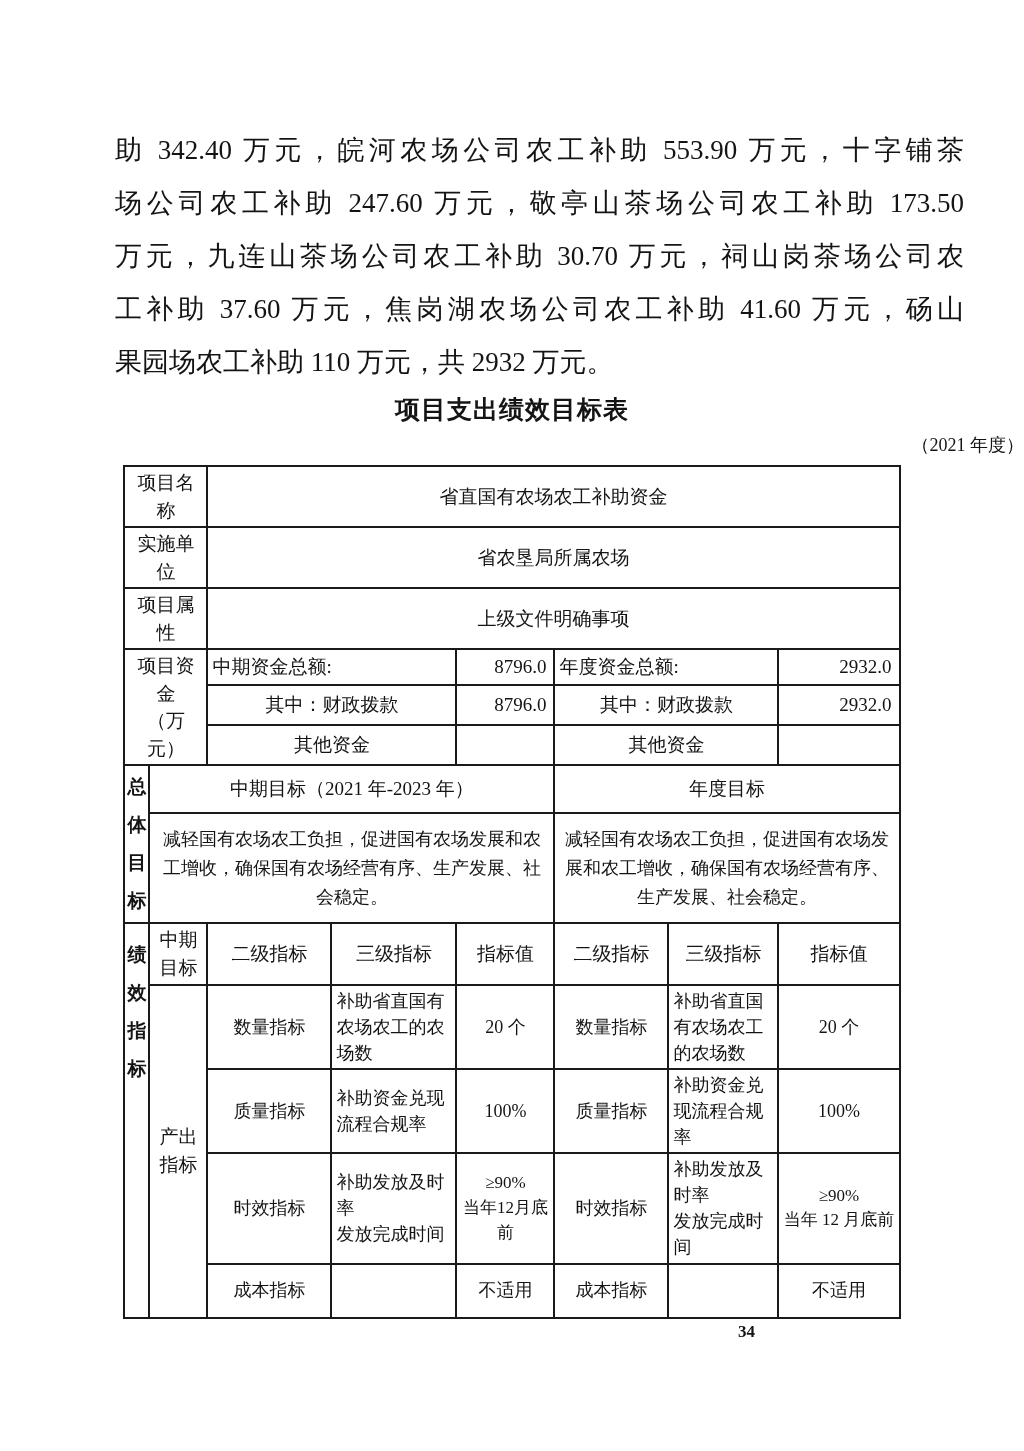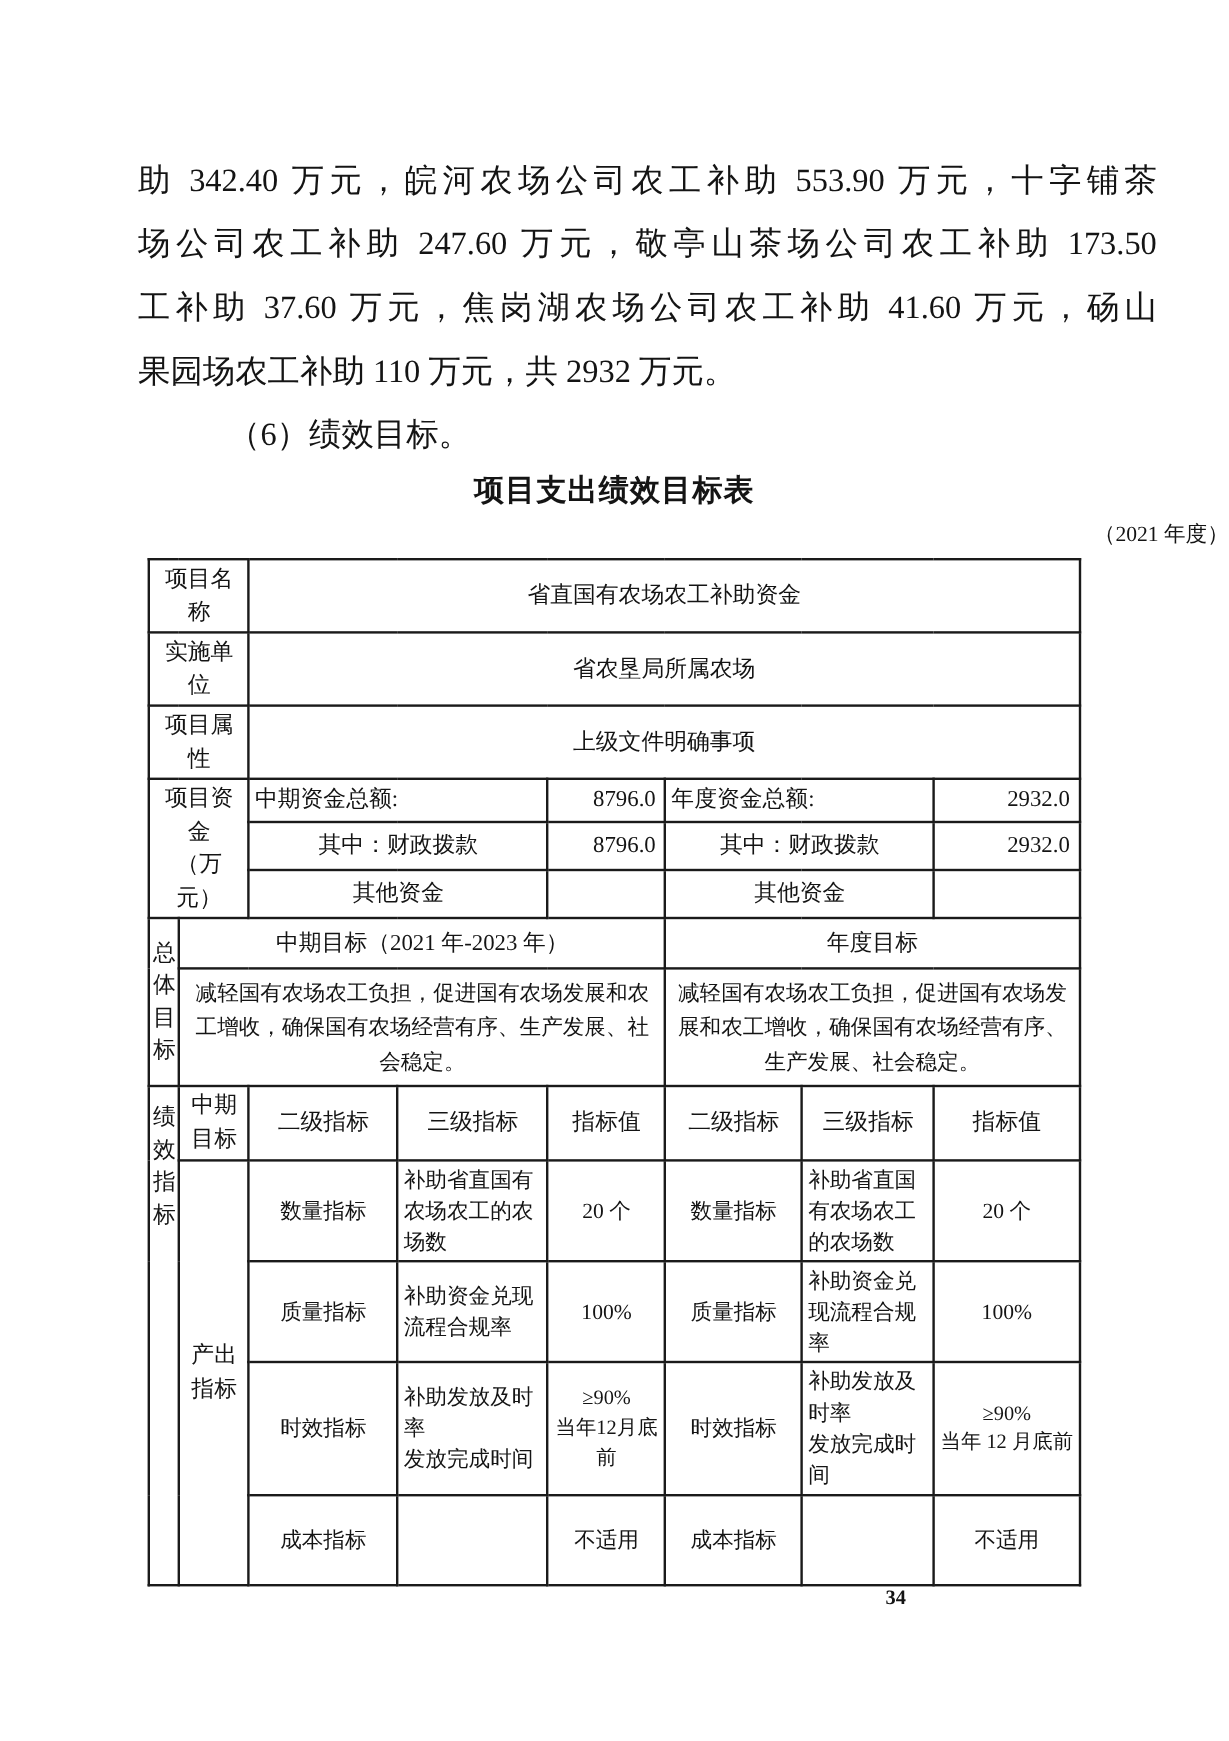--- a/index.html
+++ b/index.html
@@ -15,38 +15,38 @@
   .indent{padding-left:75px;}
   
   .tbl-title{text-align:center;font-weight:bold;font-size:25px;letter-spacing:1px;margin-top:6px;line-height:30px;}
   .tbl-sub{text-align:right;font-size:18px;margin-top:9px;line-height:22px;}
   
   table{border-collapse:collapse;table-layout:fixed;width:775px;margin:9px auto 0;}
   td{border:2px solid #1a1a1a;font-size:19px;text-align:center;vertical-align:middle;padding:2px 4px;overflow:hidden;line-height:1.45;}
   .ta-l{text-align:left;}
   .ta-r{text-align:right;padding-right:7px;}
   .pre{white-space:pre-line;}
-  .vcell{padding:2px 1px;word-break:break-all;line-height:27px;}
+  .vcell{padding:2px 1px;word-break:break-all;line-height:38px;font-weight:bold;}
   .vtop{vertical-align:top;padding-top:12px;}
   .goal-cell{font-size:18px;line-height:29px;padding:4px 6px;}
   .ind{font-size:18px;}
   .val{font-size:17px;}
   .wrap4{word-break:break-all;}
   
   .pageno{position:absolute;left:738px;top:1322px;font-size:17px;font-weight:bold;}
 </style>
 </head>
 <body>
 
 <div class="para">
   <div class="pline just">助 342.40 万元，皖河农场公司农工补助 553.90 万元，十字铺茶</div>
   <div class="pline just">场公司农工补助 247.60 万元，敬亭山茶场公司农工补助 173.50</div>
+  <div class="pline just">万元，九连山茶场公司农工补助 30.70 万元，祠山岗茶场公司农</div>
   <div class="pline just">工补助 37.60 万元，焦岗湖农场公司农工补助 41.60 万元，砀山</div>
   <div class="pline">果园场农工补助 110 万元，共 2932 万元。</div>
-  <div class="pline indent">（6）绩效目标。</div>
 </div>
 
 <div class="tbl-title">项目支出绩效目标表</div>
 <div class="tbl-sub">（2021 年度）</div>
 
 <table>
   <colgroup>
     <col style="width:25px">
       <col style="width:58px">
       <col style="width:124px">
@@ -135,21 +135,21 @@
     <td class="ind ta-l pre">补助发放及时率
 发放完成时间</td>
     <td class="val pre">≥90%
 当年12月底前</td>
     <td class="ind">时效指标</td>
     <td class="ind ta-l pre">补助发放及时率
 发放完成时间</td>
     <td class="val pre">≥90%
 当年 12 月底前</td>
   </tr>
-  <tr style="height:75px">
+  <tr style="height:54px">
     <td class="ind">成本指标</td>
     <td class="ind"></td>
     <td class="ind">不适用</td>
     <td class="ind">成本指标</td>
     <td class="ind"></td>
     <td class="ind">不适用</td>
   </tr>
 </tbody>
   </table>
 

